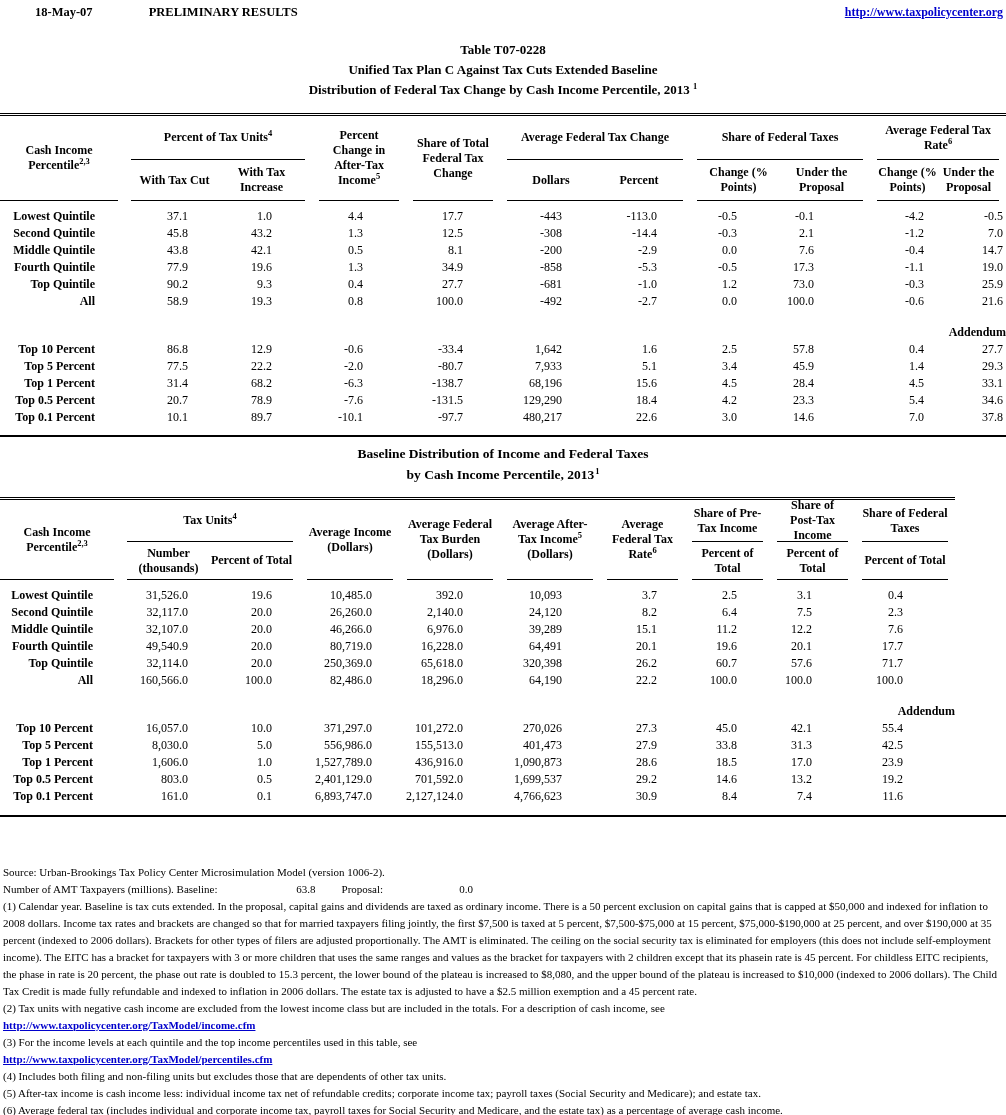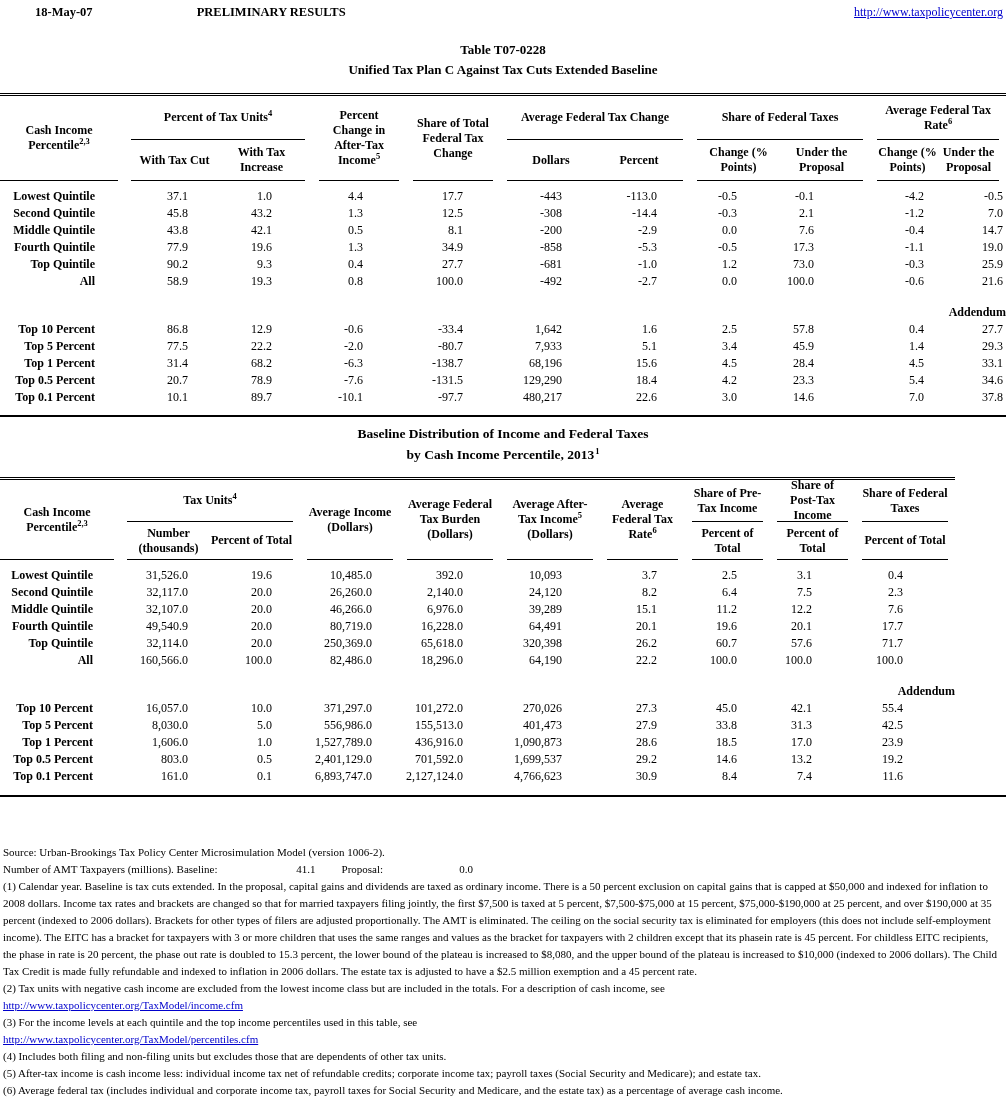--- a/index.html
+++ b/index.html
@@ -6,23 +6,23 @@
   html,body { margin:0; padding:0; background:#fff; color:#000; }
   body {
     width:1006px; height:1115px; overflow:hidden;
     font-family:"Liberation Serif", serif;
   }
   sup { font-size:8.5px; vertical-align:super; line-height:0; }
 
   
   .topbar { display:flex; align-items:flex-start; padding:5px 3px 0 3px; font-size:12.5px; font-weight:bold; }
   .topbar .date { margin-left:32px; }
-  .topbar .prelim { margin-left:104px; }
+  .topbar .prelim { margin-left:56px; }
   .topbar .spacer { flex:1; }
-  .link { color:#0000CC; text-decoration:underline; font-weight:normal; cursor:pointer; }
+  .link { color:#0000CC; text-decoration:underline; font-weight:bold; cursor:pointer; }
   .topbar .link { font-size:12px; }
 
   
   .titles { text-align:center; font-weight:bold; font-size:13px; line-height:20px; margin-top:20px; }
   .t2titles { text-align:center; font-weight:bold; font-size:13.5px; line-height:21px; margin-top:6px; }
   .titles .sup-gap, .t2titles sup { margin-left:1px; }
 
   
   table { border-collapse:collapse; table-layout:fixed; }
   thead th { padding:0; font-size:12px; font-weight:bold; vertical-align:top; }
@@ -91,20 +91,21 @@
 <div class="topbar">
   <span class="date">18-May-07</span>
   <span class="prelim">PRELIMINARY RESULTS</span>
   <span class="spacer"></span>
   <a class="link">http://www.taxpolicycenter.org</a>
 </div>
 
 <div class="titles">
   <div>Table T07-0228</div>
   <div>Unified Tax Plan C Against Tax Cuts Extended Baseline</div>
+  <div><span>Distribution of Federal Tax Change by Cash Income Percentile, 2013</span> <sup>1</sup></div>
 </div>
 
 <table class="t1">
   <colgroup>
     <col style="width:124px">
       <col style="width:94px">
       <col style="width:94px">
       <col style="width:94px">
       <col style="width:94px">
     <col style="width:95px">
@@ -571,21 +572,21 @@
           <td>11.6</td>
         </tr>
       </tbody>
 </table>
 </div>
 
 <div class="footer">
   <p>Source: Urban-Brookings Tax Policy Center Microsimulation Model (version 1006-2).</p>
   <div class="amt-line">
     <span>Number of AMT Taxpayers (millions).  Baseline:</span>
-    <span class="v1">41.1</span>
+    <span class="v1">63.8</span>
     <span class="plabel">Proposal:</span>
     <span class="v2">0.0</span>
   </div>
   <p>(1) Calendar year. Baseline is tax cuts extended.  In the proposal, capital gains and dividends are taxed as ordinary income.  There is a 50 percent exclusion on capital gains that is capped at $50,000 and indexed for inflation to 2008 dollars.  Income tax rates and brackets are changed so that for married taxpayers filing jointly, the first $7,500 is taxed at 5 percent, $7,500-$75,000 at 15 percent, $75,000-$190,000 at 25 percent, and over $190,000 at 35 percent (indexed to 2006 dollars).  Brackets for other types of filers are adjusted proportionally.  The AMT is eliminated. The ceiling on the social security tax is eliminated for employers (this does not include self-employment income).  The EITC has a bracket for taxpayers with 3 or more children that uses the same ranges and values as the bracket for taxpayers with 2 children except that its phasein rate is 45 percent.  For childless EITC recipients, the phase in rate is 20 percent, the phase out rate is doubled to 15.3 percent, the lower bound of the plateau is increased to $8,080, and the upper bound of the plateau is increased to $10,000 (indexed to 2006 dollars).  The Child Tax Credit is made fully refundable and indexed to inflation in 2006 dollars.  The estate tax is adjusted to have a $2.5 million exemption and a 45 percent rate.</p>
   <p>(2) Tax units with negative cash income are excluded from the lowest income class but are included in the totals. For a description of cash income, see</p>
   <p><a class="link">http://www.taxpolicycenter.org/TaxModel/income.cfm</a></p>
   <p>(3) For the income levels at each quintile and the top income percentiles used in this table, see</p>
   <p><a class="link">http://www.taxpolicycenter.org/TaxModel/percentiles.cfm</a></p>
   <p>(4) Includes both filing and non-filing units but excludes those that are dependents of other tax units.</p>
   <p>(5) After-tax income is cash income less: individual income tax net of refundable credits; corporate income tax; payroll taxes (Social Security and Medicare); and estate tax.</p>

